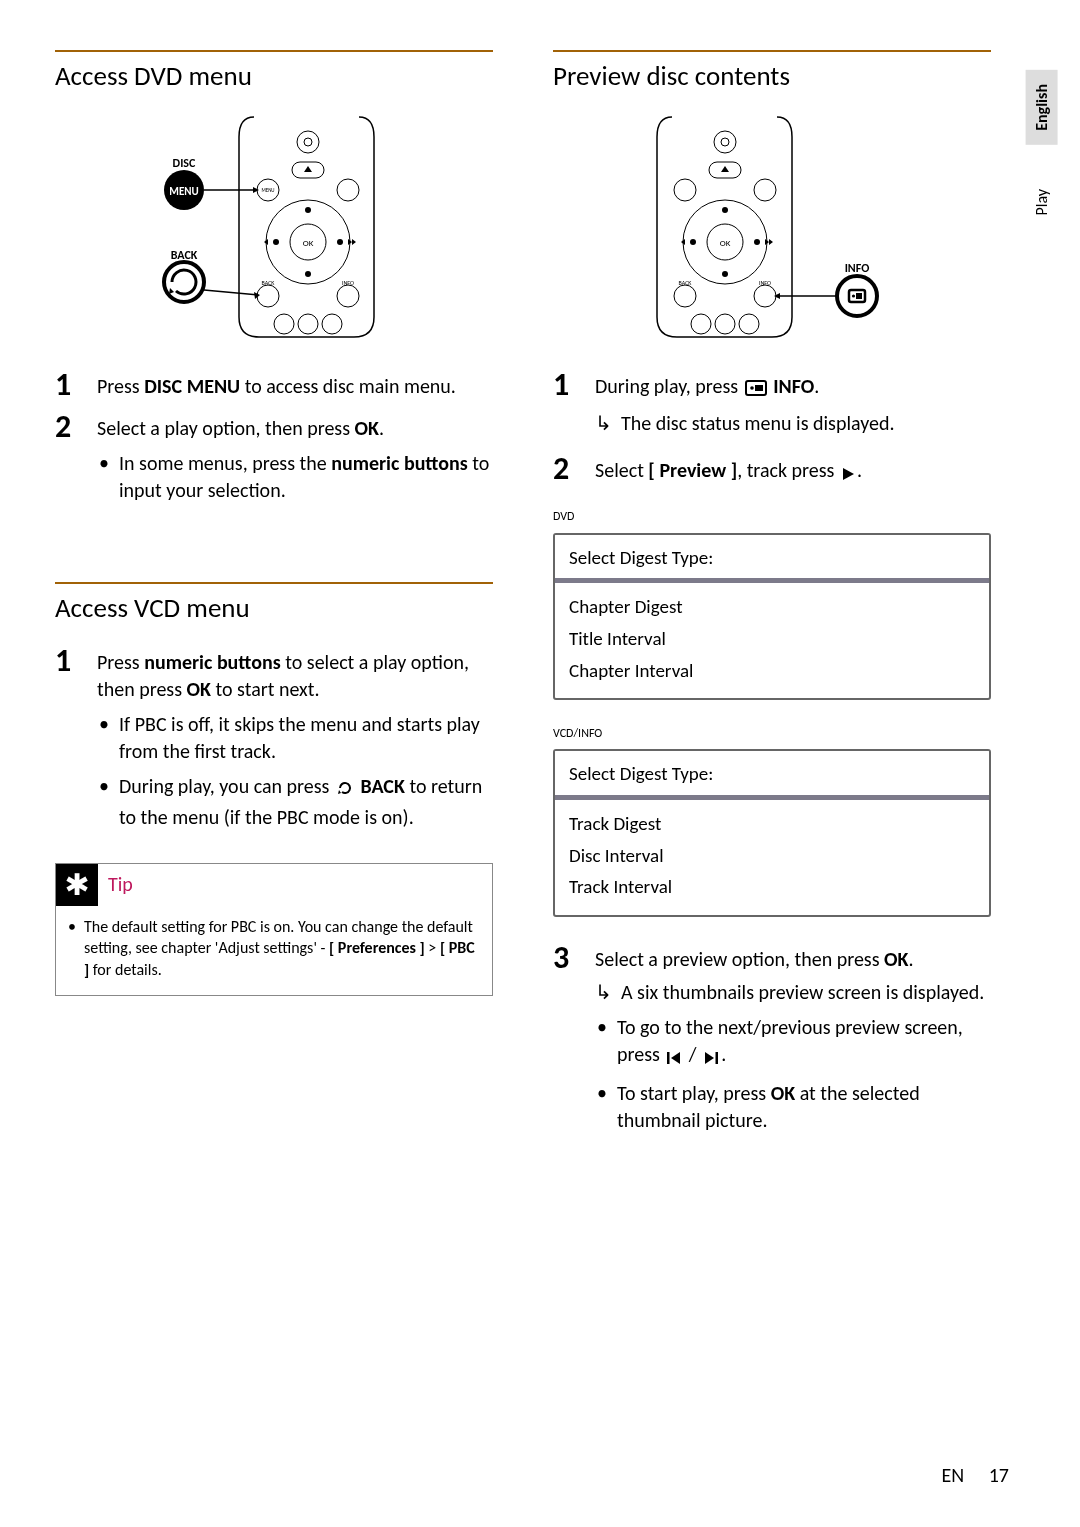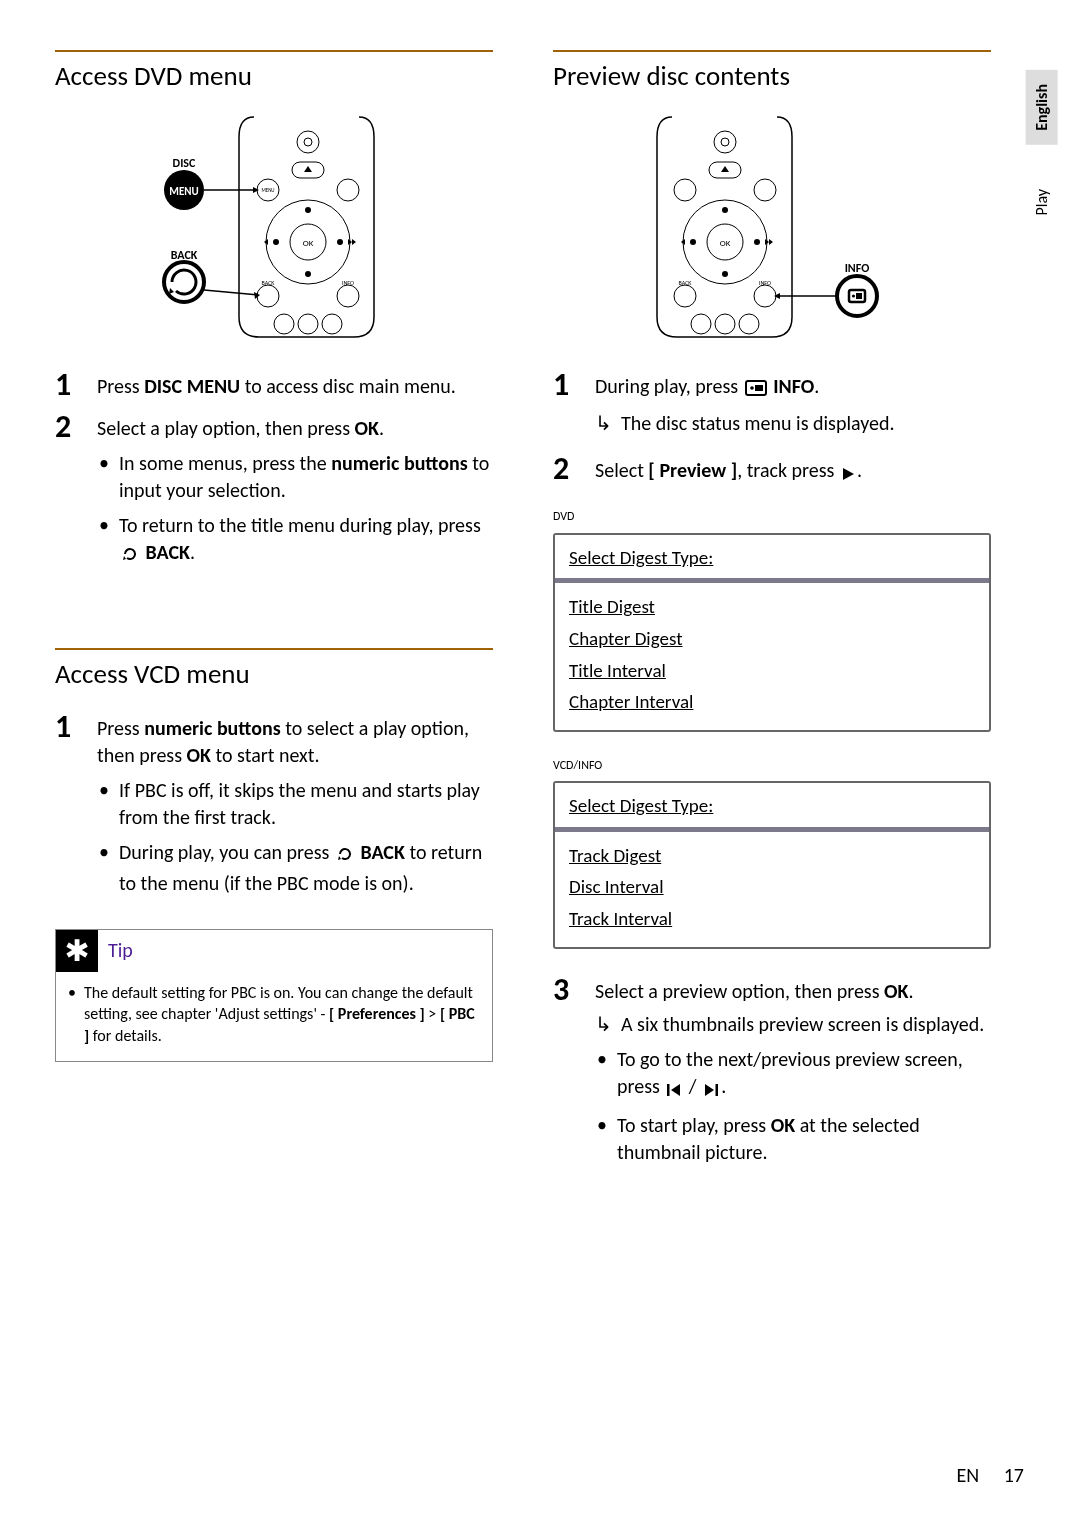--- a/index.html
+++ b/index.html
@@ -115,21 +115,21 @@
     .tip-badge {
       width: 42px;
       height: 42px;
       background: #000;
       color: #fff;
       font-size: 30px;
       display: flex;
       align-items: center;
       justify-content: center;
     }
-    .tip-label { color: #4c1d95; font-size: 20px; }
+    .tip-label { color: #be185d; font-size: 20px; }
     .tip-box ul {
       list-style: none;
       padding: 10px 12px 14px;
     }
     .tip-box li {
       position: relative;
       padding-left: 16px;
     }
     .tip-box li::before {
       content: "•";
@@ -139,42 +139,41 @@
     }
     .panel-label {
       font-size: 12px;
       margin: 20px 0 8px;
     }
     .panel {
       border: 2px solid #666;
       border-radius: 3px;
       overflow: hidden;
       margin-bottom: 25px;
-      text-decoration: underline;
     }
     .panel-title {
       background: #fff;
       padding: 10px 14px 8px;
       font-size: 19px;
     }
     .panel-divider {
       height: 5px;
       background: #7c7a8a;
     }
     .panel-items {
       padding: 8px 14px 12px;
     }
     .panel-item {
       font-size: 19px;
       padding: 3px 0;
     }
     .footer {
       position: absolute;
       bottom: 38px;
-      right: 56px;
+      right: 71px;
       font-size: 20px;
     }
     .footer .en { margin-right: 20px; }
     .spacer-60 { height: 60px; }
   </style>
 </head>
 <body>
 
 <div class="side-tabs">
   <div class="side-tab active">English</div>
@@ -245,26 +244,20 @@
       </div>
     </div>
 
     <div class="step">
       <div class="step-num">2</div>
       <div class="step-body">
         <span>Select a play option, then press </span><span class="bold">OK</span><span>.</span>
         <ul class="sub">
           <li>
             <span>In some menus, press the </span><span class="bold">numeric buttons</span><span> to input your selection.</span>
-          </li>
-          <li>
-            <span>To return to the title menu during play, press </span><span class="inline-icon"><svg width="18" height="18" viewBox="0 0 18 18">
-                  <path d="M4 9 a5 5 0 1 1 2 4" fill="none" stroke="#000" stroke-width="2"></path>
-                  <path d="M5 14 l-3 1 l1 -4 z" fill="#000"></path>
-                </svg></span><span class="bold"> BACK</span><span>.</span>
           </li>
         </ul>
       </div>
     </div>
 
     <div class="spacer-60"></div>
 
     <h2 class="section-title">Access VCD menu</h2>
 
 
@@ -357,21 +350,20 @@
               <path d="M2 1 l11 6 l-11 6 z" fill="#000"></path>
             </svg></span><span>.</span>
       </div>
     </div>
 
     <div class="panel-label">DVD</div>
     <div class="panel">
       <div class="panel-title">Select Digest Type:</div>
       <div class="panel-divider"></div>
       <div class="panel-items">
-        <div class="panel-item">Title Digest</div>
         <div class="panel-item">Chapter Digest</div>
         <div class="panel-item">Title Interval</div>
         <div class="panel-item">Chapter Interval</div>
       </div>
     </div>
 
     <div class="panel-label">VCD/INFO</div>
     <div class="panel">
       <div class="panel-title">Select Digest Type:</div>
       <div class="panel-divider"></div>

